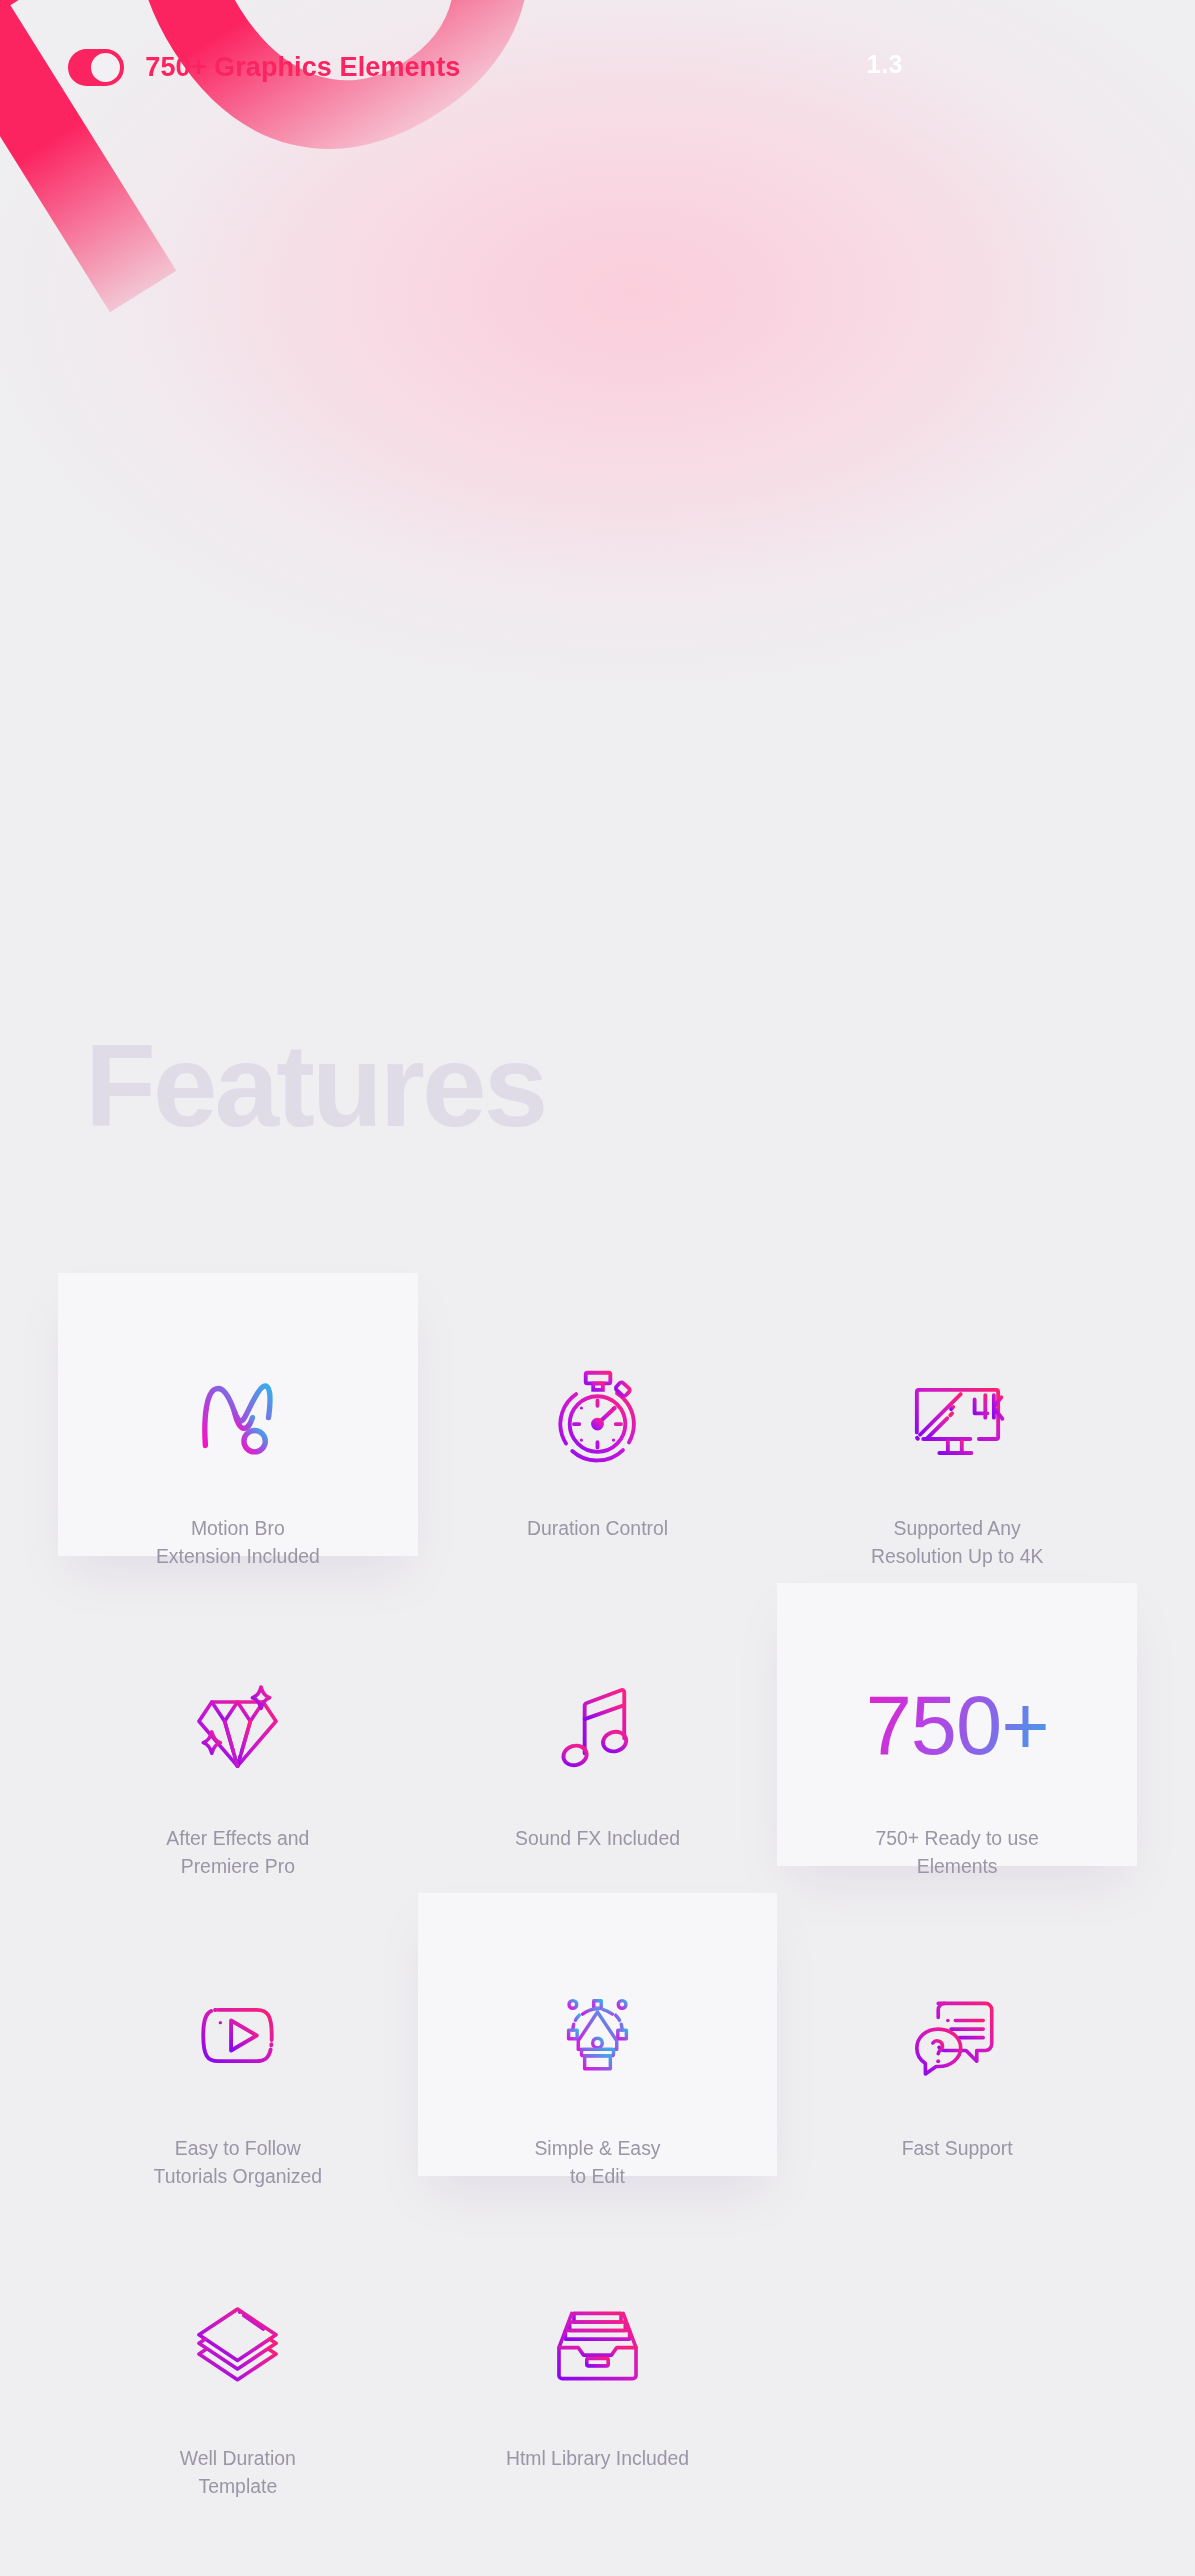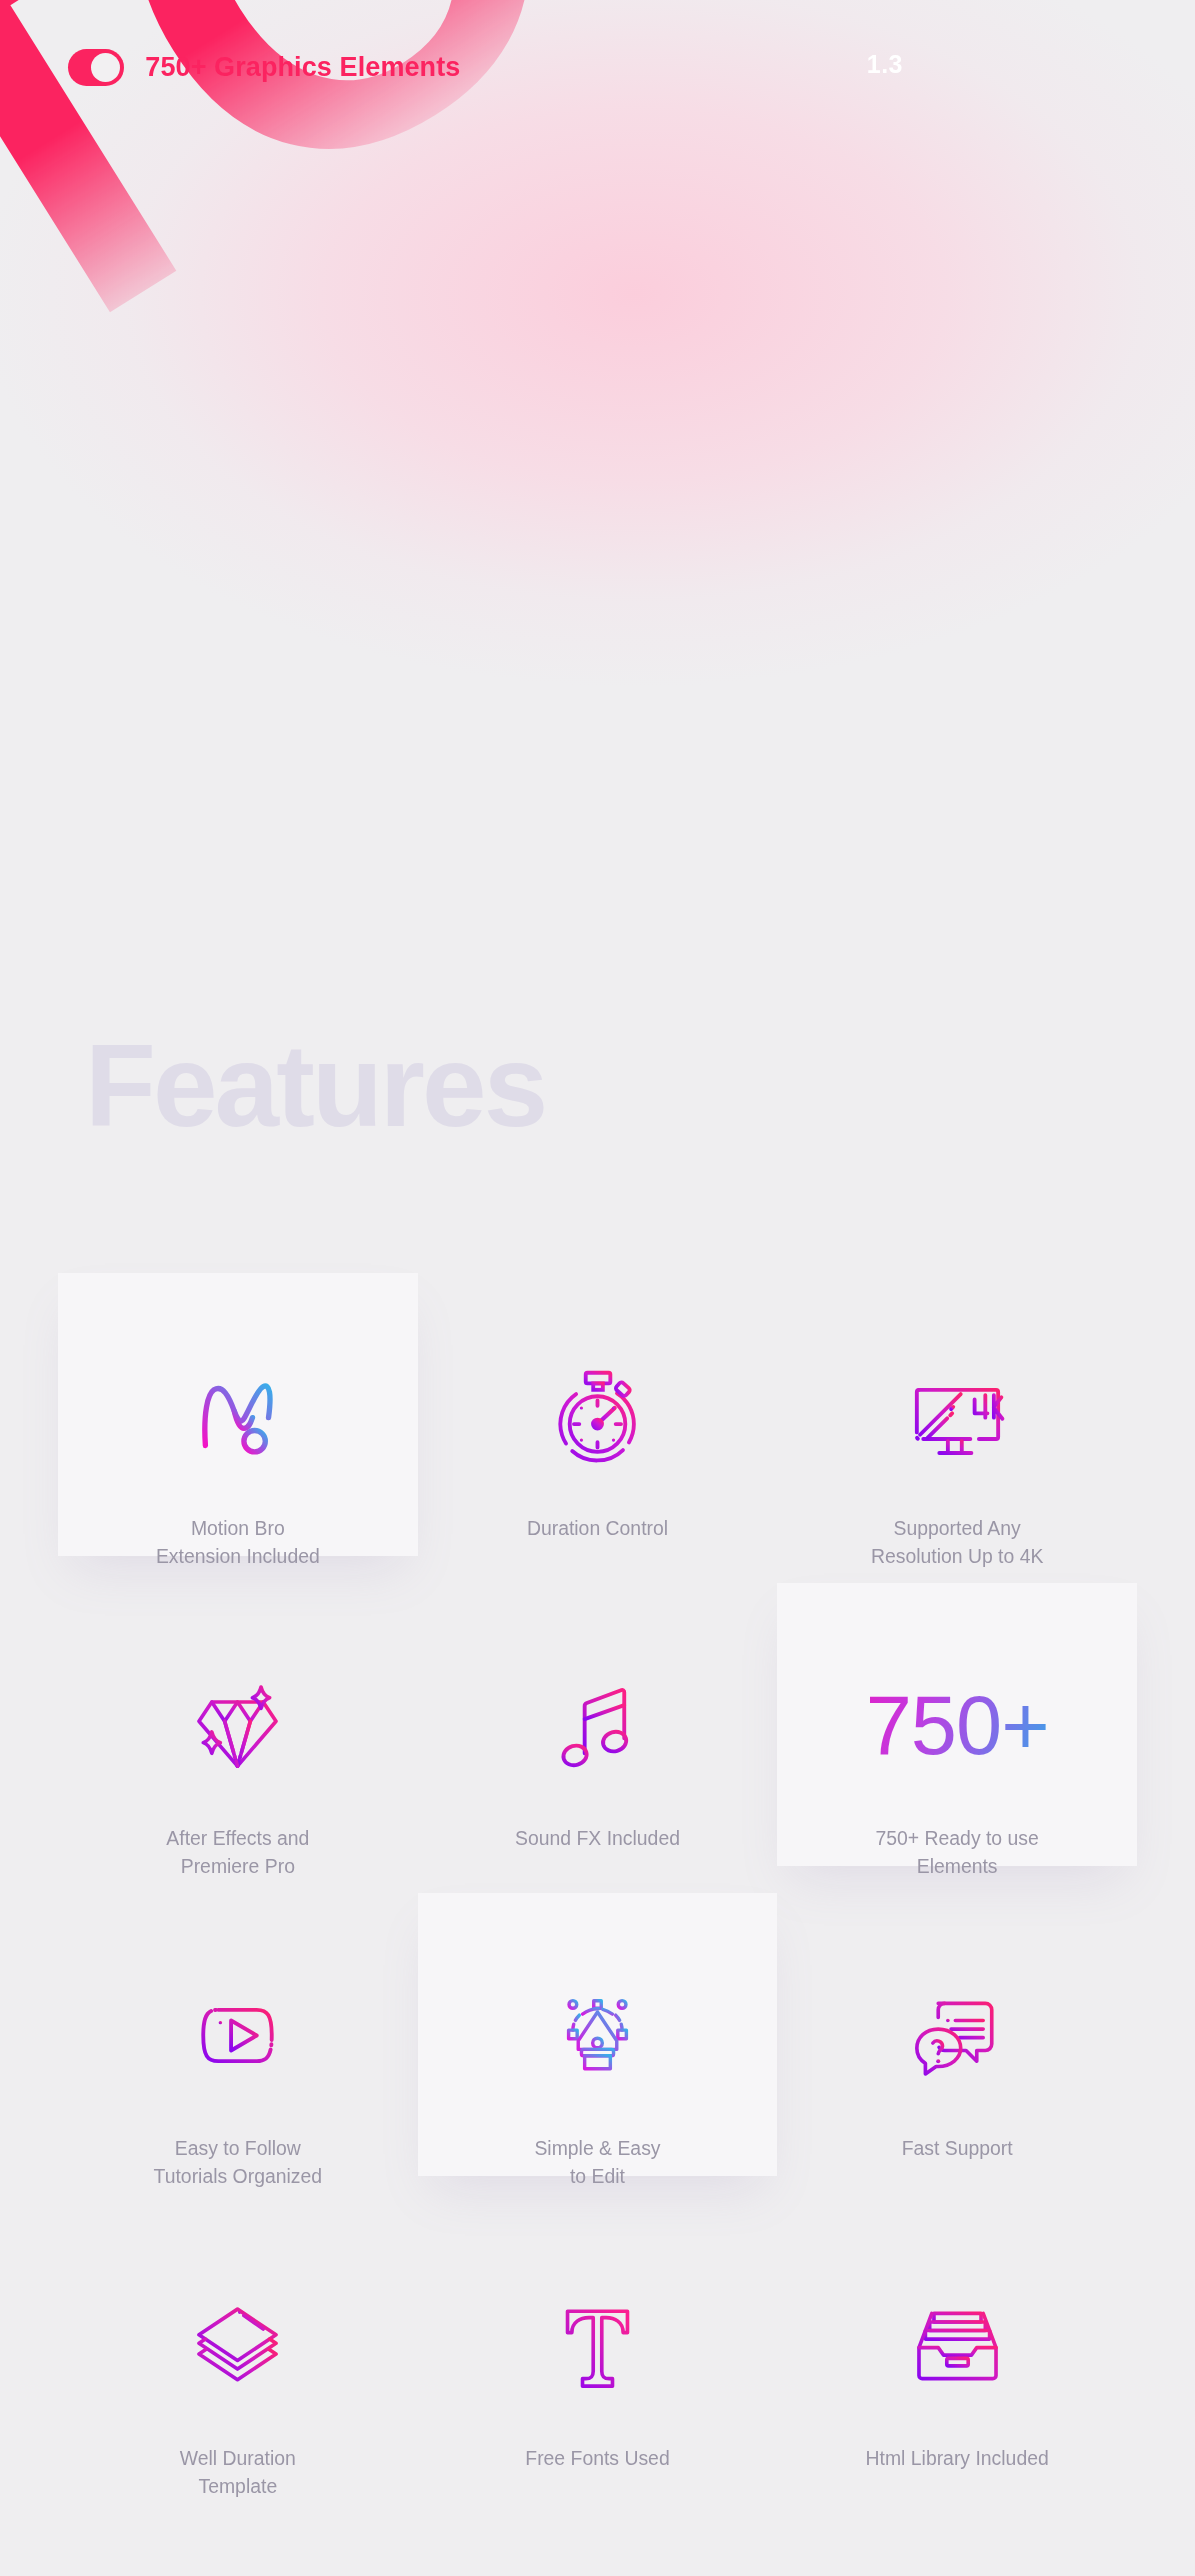--- a/index.html
+++ b/index.html
@@ -427,41 +427,20 @@
             <circle cx="52" cy="19" r="1.5" fill="url(#gI)" stroke="none"></circle>
           </g>
         </svg>
       </div>
       <div class="cell-label">
         <span class="ln">Well Duration</span>
         <span class="ln">Template</span>
       </div>
     </div>
 
-    <div class="cell">
-      <div class="icon-wrap">
-        <svg viewBox="0 0 100 100">
-          <defs>
-              <linearGradient id="gJ" x1="0.15" y1="1" x2="0.85" y2="0">
-            <stop offset="0" stop-color="#9a06ea"></stop>
-                <stop offset="0.55" stop-color="#d018bd"></stop>
-                <stop offset="1" stop-color="#fb1f92"></stop>
-          </linearGradient>
-            </defs>
-          <g fill="none" stroke="url(#gJ)" stroke-width="3.4" stroke-linecap="round" stroke-linejoin="round">
-            <path d="M22 18 h56 v20 h-4 c0 -10 -8 -14 -16 -14 h-4 v50 c0 5 2 7 7 7 h3 v7 H36 v-7 h3 c5 0 7 -2 7 -7 V24 h-4 c-8 0 -16 4 -16 14 h-4 z"></path>
-            <path d="M50 34 v6" stroke-dasharray="3 4"></path>
-            <path d="M42 52 v22" stroke-dasharray="7 5"></path>
-          </g>
-        </svg>
-      </div>
-      <div class="cell-label">
-        <span class="ln">Free Fonts Used</span>
-      </div>
-    </div>
 
     <div class="cell">
       <div class="icon-wrap">
         <svg viewBox="0 0 100 100">
           <defs>
               <linearGradient id="gK" x1="0" y1="1" x2="1" y2="0">
             <stop offset="0" stop-color="#8a06f0"></stop>
                 <stop offset="0.5" stop-color="#cf18c3"></stop>
                 <stop offset="1" stop-color="#fb1f7d"></stop>
           </linearGradient>

